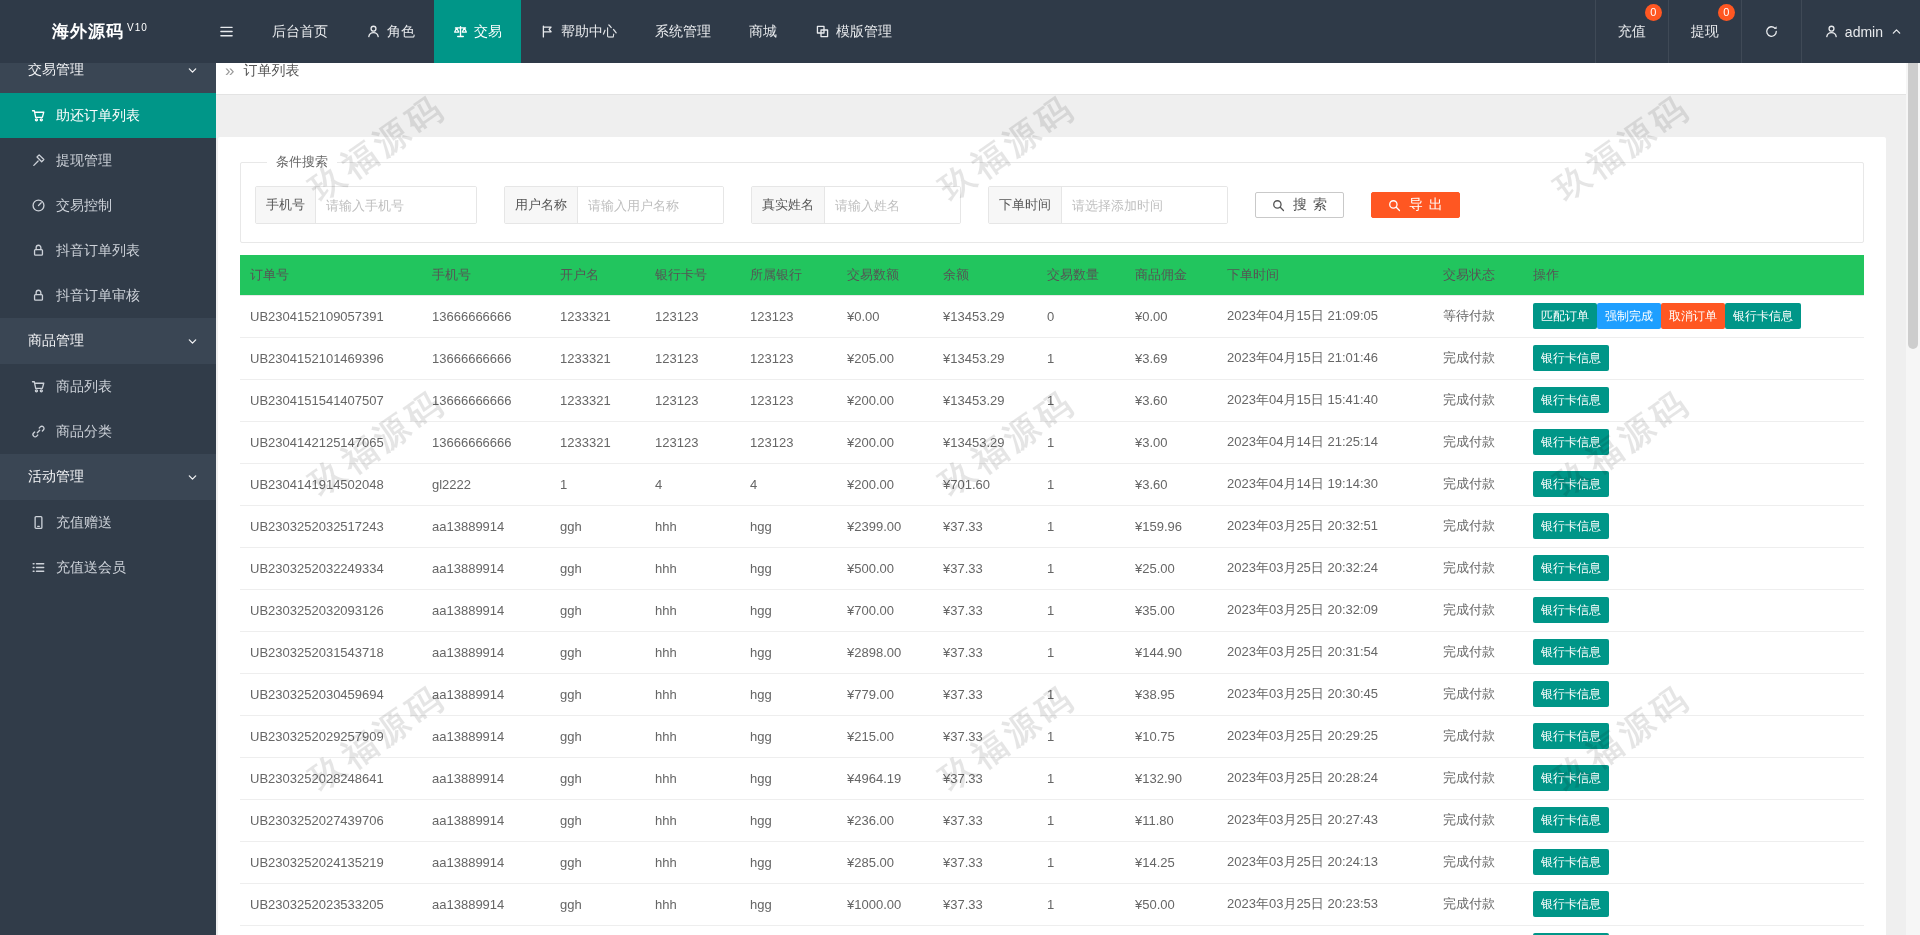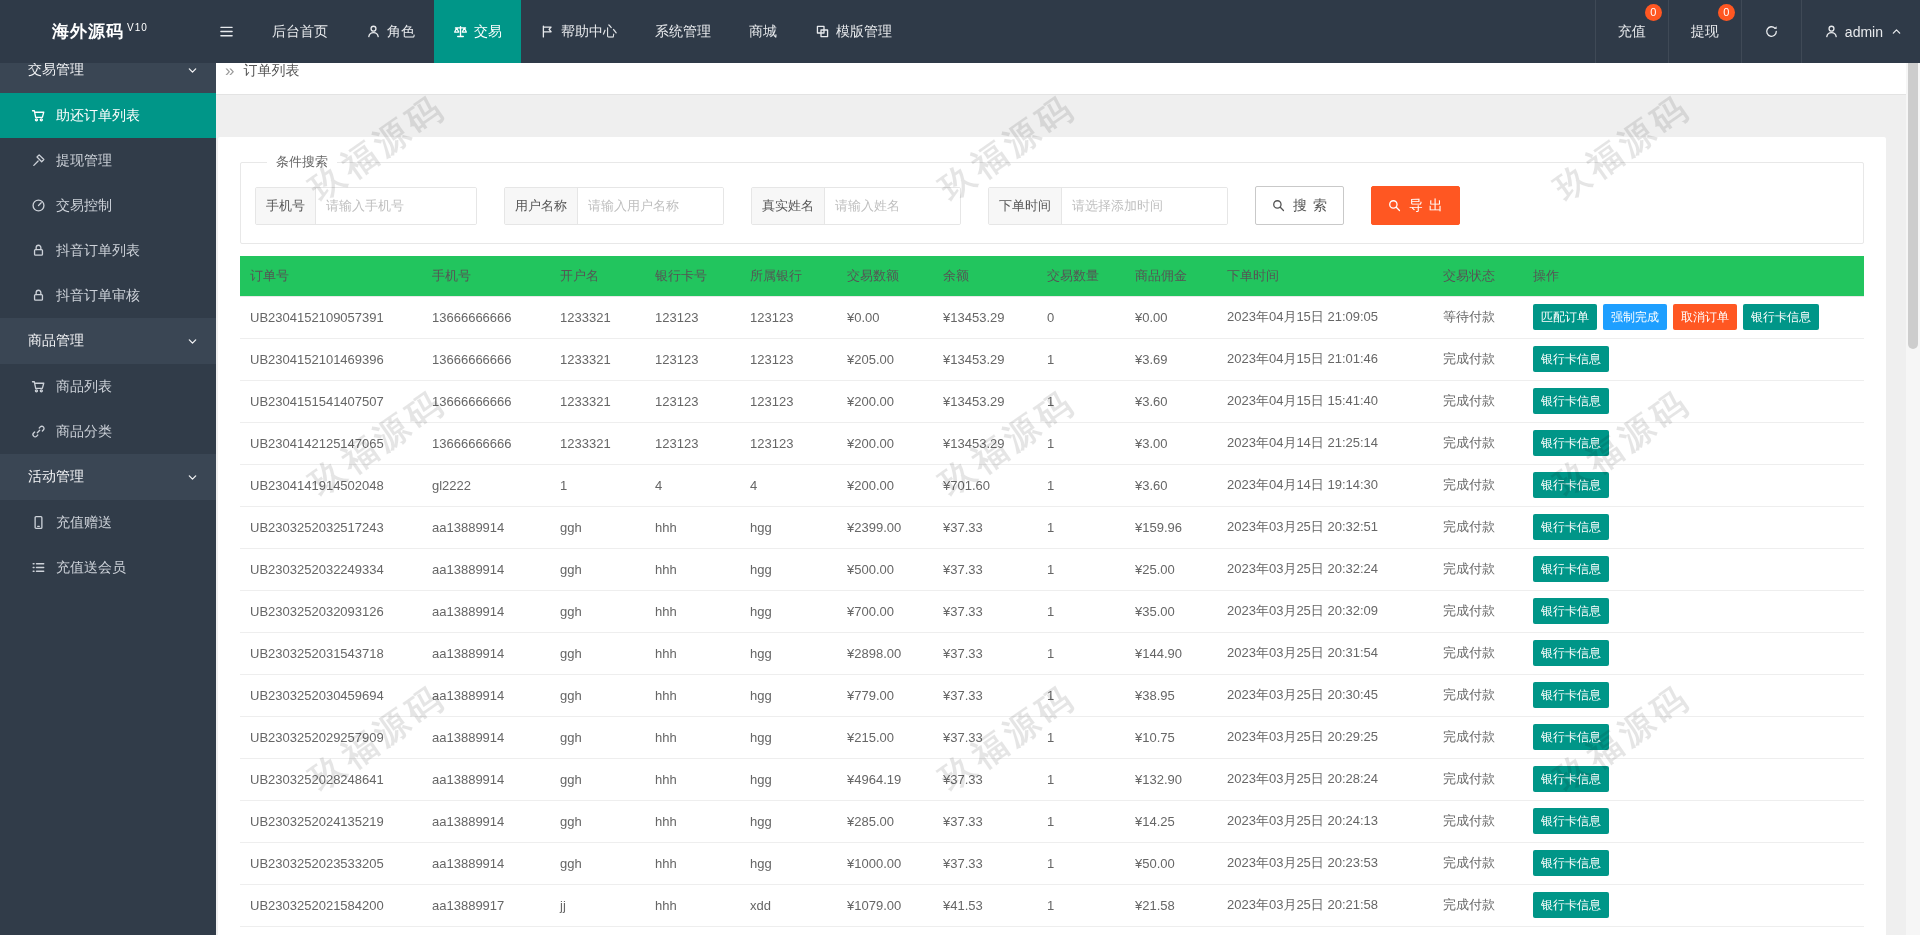--- a/index.html
+++ b/index.html
@@ -47,33 +47,33 @@
   fieldset.search { margin:0 22px; border:1px solid #e8e8e8; border-radius:2px;
     padding:15px 14px 18px; }
   fieldset.search legend { font-size:13px; color:#666; padding:0 9px; margin-left:12px; }
   .srow { display:flex; align-items:center; gap:27px; }
   .igroup { display:flex; height:38px; border:1px solid #e6e6e6; border-radius:2px;
     overflow:hidden; background:#fff; }
   .iaddon { background:#f7f7f7; border-right:1px solid #e6e6e6; padding:0 10px;
     display:flex; align-items:center; font-size:13px; color:#555; white-space:nowrap; }
   .igroup input { border:none; outline:none; padding:0 10px; font-size:13px; color:#666; }
   .igroup input::placeholder { color:#bfbfbf; }
-  .btn { height:39px; display:flex; align-items:center; gap:7px; padding:0 15px;
+  .btn { height:26px; display:flex; align-items:center; gap:7px; padding:0 15px;
     font-size:14px; border-radius:2px; cursor:pointer; letter-spacing:1px; }
   .btn-search { background:#fff; border:1px solid #c9c9c9; color:#555; }
   .btn-export { background:#ff5722; border:1px solid #ff5722; color:#fff;align-items:center; }
 
   
   table.grid { width:calc(100% - 44px); margin:12px 22px 0; border-collapse:collapse;
     table-layout:fixed; font-size:13px; color:#666; }
   table.grid th { background:#22c55e; height:40px; font-weight:normal; color:#555;
     text-align:left; padding-left:10px; border-bottom:1px solid #e8e8e8; white-space:nowrap; }
   table.grid td { height:42px; border-bottom:1px solid #eee; padding-left:10px;
     white-space:nowrap; overflow:hidden; }
-  .abtn { display:inline-block; height:26px; line-height:26px; padding:0 8px; margin-right:6px;
+  .abtn { display:inline-block; height:26px; line-height:26px; padding:0 8px; 
     border-radius:2px; color:#fff; font-size:12px; cursor:pointer; }
   .abtn.teal { background:#009688; } .abtn.blue { background:#1e9fff; } .abtn.red { background:#ff5722; }
 
   
   .wm { position:absolute; z-index:120; pointer-events:none; white-space:nowrap;
     font-size:34px; font-weight:bold; letter-spacing:5px; color:rgba(0,0,0,0.10);
     transform:rotate(-35deg); }
 
   
   .scroll-track { position:absolute; right:0; top:47px; width:14px; height:888px;
@@ -527,20 +527,34 @@
             <td>hgg</td>
             <td>¥4964.19</td>
             <td>¥37.33</td>
             <td>1</td>
             <td>¥132.90</td>
             <td>2023年03月25日 20:28:24</td>
             <td>完成付款</td>
             <td><span class="abtn teal">银行卡信息</span></td>
           </tr>
           <tr>
+            <td>UB2303252027439706</td>
+            <td>aa13889914</td>
+            <td>ggh</td>
+            <td>hhh</td>
+            <td>hgg</td>
+            <td>¥236.00</td>
+            <td>¥37.33</td>
+            <td>1</td>
+            <td>¥11.80</td>
+            <td>2023年03月25日 20:27:43</td>
+            <td>完成付款</td>
+            <td><span class="abtn teal">银行卡信息</span></td>
+          </tr>
+          <tr>
             <td>UB2303252024135219</td>
             <td>aa13889914</td>
             <td>ggh</td>
             <td>hhh</td>
             <td>hgg</td>
             <td>¥285.00</td>
             <td>¥37.33</td>
             <td>1</td>
             <td>¥14.25</td>
             <td>2023年03月25日 20:24:13</td>

